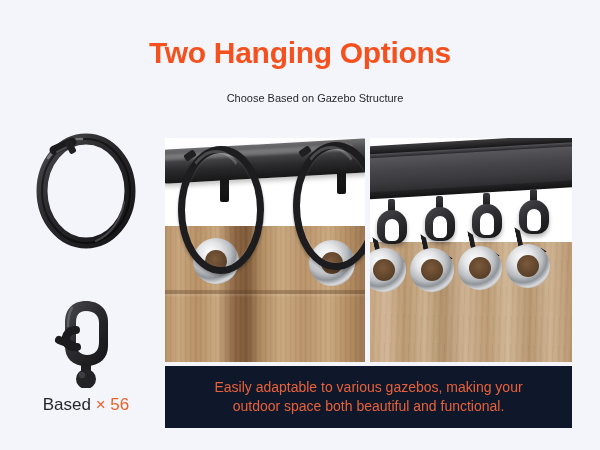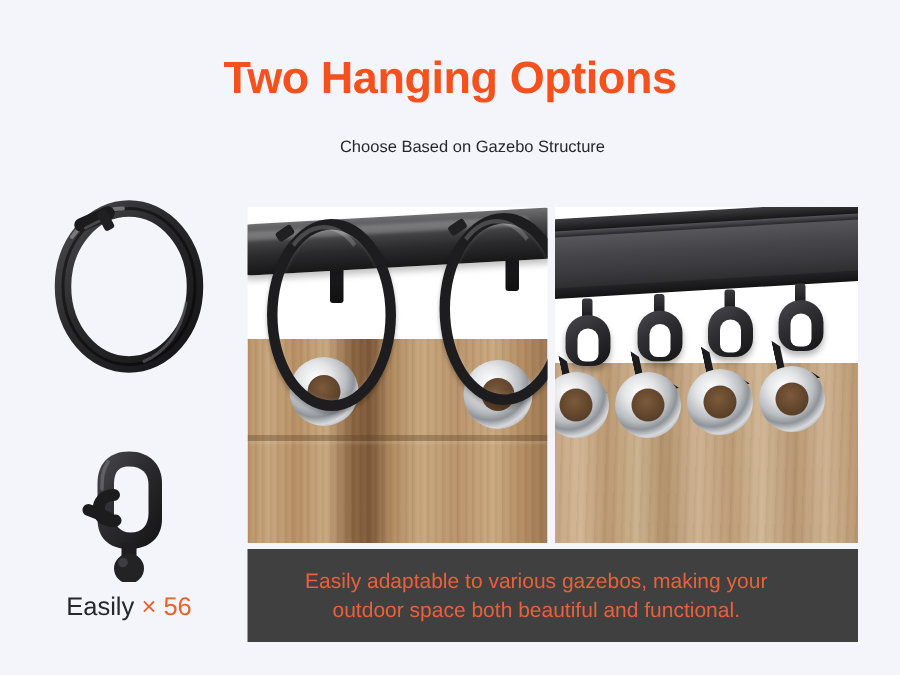--- a/index.html
+++ b/index.html
@@ -258,23 +258,24 @@
     background: repeating-linear-gradient(92deg, rgba(0,0,0,0.045) 0px, rgba(0,0,0,0) 2px, rgba(255,255,255,0.05) 3px, rgba(0,0,0,0) 6px);
   }
 
   
   #caption {
     position: absolute;
     left: 165px;
     top: 366px;
     width: 407px;
     height: 62px;
-    background: #404040;
+    background: #0f172a;
     display: flex;
     align-items: center;
+    justify-content: center;
   }
   #caption-text {
     width: 385px;
     text-align: center;
     font-size: 14px;
     line-height: 19px;
     color: #e8613a;
     white-space: pre-line;
   }
 </style>
@@ -343,21 +344,21 @@
 
         <path d="M 62 12 C 58 18 58 24 58 30" fill="none" stroke="#6d6d73" stroke-width="2.4" stroke-linecap="round" opacity="0.7"></path>
 
         <rect x="71" y="66" width="10" height="12" rx="3" fill="#1e1e21"></rect>
         <circle cx="76" cy="83" r="10" fill="#232326"></circle>
         <circle cx="72" cy="79" r="3.2" fill="#55555a" opacity="0.55"></circle>
       </svg>
     </div>
     <div id="hook-label-wrap">
       <div class="part-label">
-        <span>Easily</span>
+        <span>Based</span>
         <span class="part-count">×</span>
         <span class="part-count">56</span>
       </div>
     </div>
   </div>
 </div>
 
 <div id="photos">
 
   <div class="photo" id="photo-rings">

